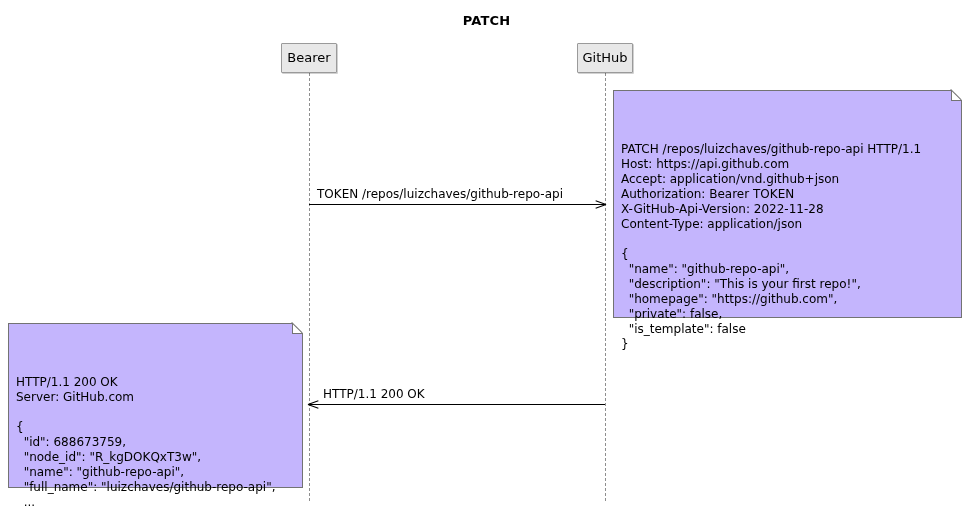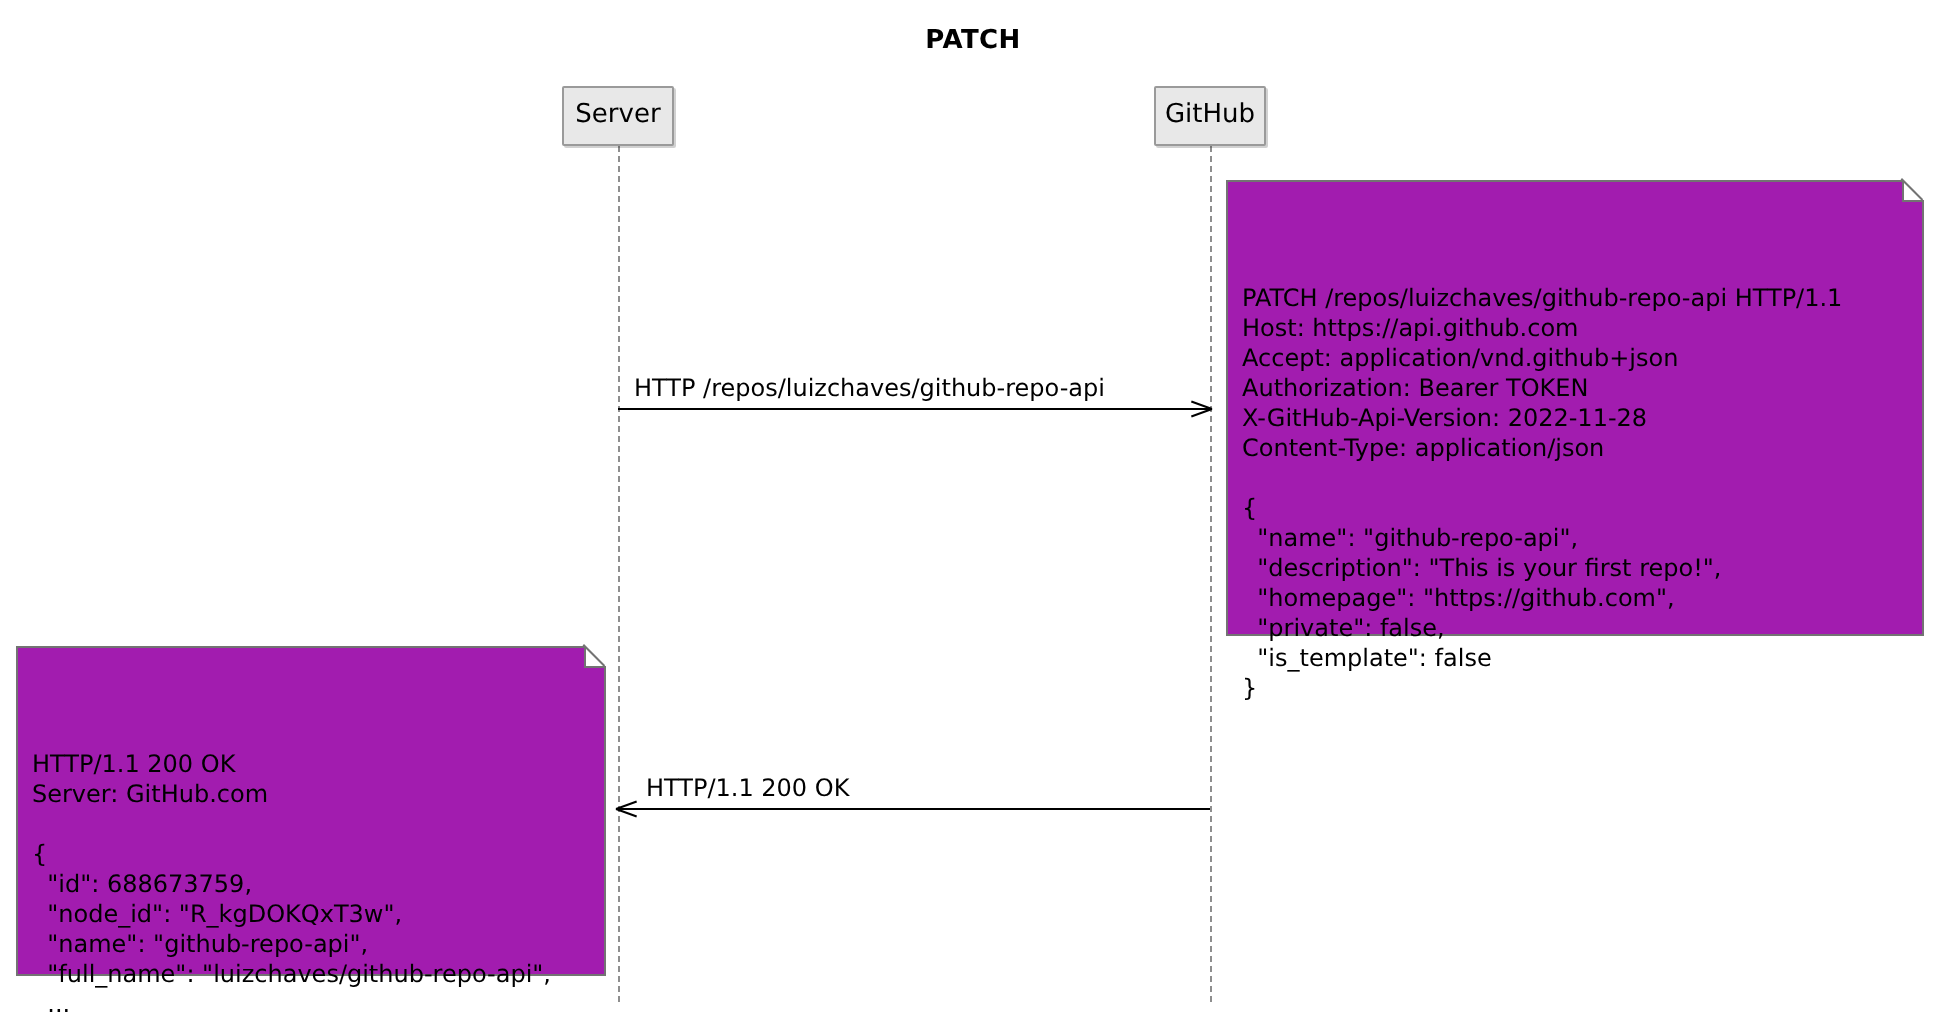--- a/index.html
+++ b/index.html
@@ -109,21 +109,21 @@
 
   #message-request { left: 309px; top: 204px; width: 296px; }
   #message-request .msg-label { left: 8px; }
   #message-response { left: 309px; top: 404px; width: 296px; }
   #message-response .msg-label { left: 14px; }
 
   
   .note {
     position: absolute;
     box-sizing: border-box;
-    background: #a21caf;
+    background: #c4b5fd;
     border: 1px solid #737373;
     font-size: 12px;
     line-height: 15px;
     white-space: pre;
     padding: 6px 8px 6px 7px;
     color: #000;
   }
   
   .note .note-fold {
     position: absolute;
@@ -155,27 +155,27 @@
 </head>
 <body>
 
 <div id="diagram">
 
   <div class="diagram-title">PATCH</div>
 
   <div class="lifeline" id="lifeline-client"></div>
   <div class="lifeline" id="lifeline-server"></div>
 
-  <div class="participant" id="participant-client">Server</div>
+  <div class="participant" id="participant-client">Bearer</div>
   <div class="participant" id="participant-server">GitHub</div>
 
   <div class="message" id="message-request">
     <div class="msg-line"></div>
     <div class="arrowhead right"></div>
-    <div class="msg-label">HTTP /repos/luizchaves/github-repo-api</div>
+    <div class="msg-label">TOKEN /repos/luizchaves/github-repo-api</div>
   </div>
 
   <div class="message" id="message-response">
     <div class="msg-line"></div>
     <div class="arrowhead left"></div>
     <div class="msg-label">HTTP/1.1 200 OK</div>
   </div>
 
   <div class="note" id="note-request">
     <div class="note-fold"></div>

